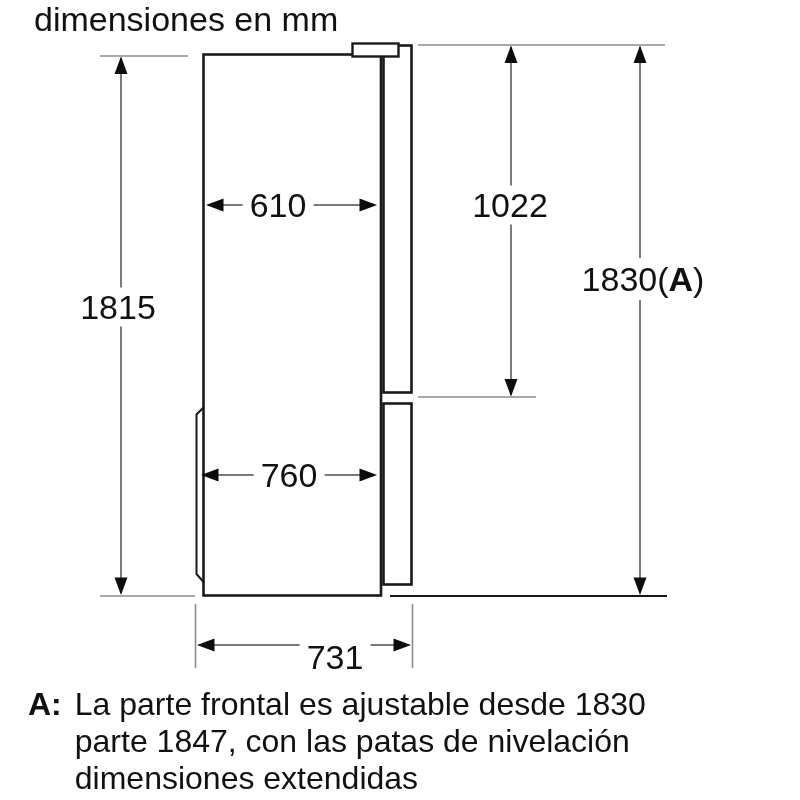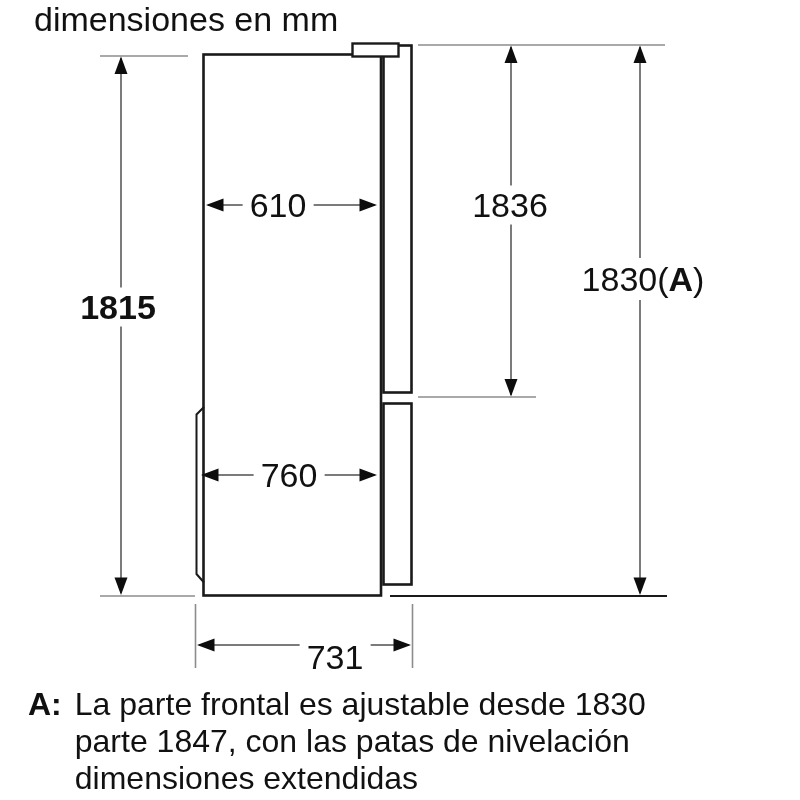--- a/index.html
+++ b/index.html
@@ -141,23 +141,23 @@
       <polygon points="201,475 218.5,468.5 218.5,481.5"></polygon>
       <polygon points="377,475 359.5,468.5 359.5,481.5"></polygon>
 
       <polygon points="197,645 214.5,638.5 214.5,651.5"></polygon>
       <polygon points="411,645 393.5,638.5 393.5,651.5"></polygon>
     </g>
   </svg>
 
   <div class="dim-label" style="left:278px; top:205px;">610</div>
 
-  <div class="dim-label" style="left:510px; top:205px;">1836</div>
+  <div class="dim-label" style="left:510px; top:205px;">1022</div>
 
-  <div class="dim-label" style="left:118px; top:307px;font-weight:bold;">1815</div>
+  <div class="dim-label" style="left:118px; top:307px;">1815</div>
 
   <div class="dim-label-stack" style="left:643px; top:279px;">
     <span>1830</span>
     <span><span>(</span><span class="ref-letter">A</span><span>)</span></span>
   </div>
 
   <div class="dim-label" style="left:289px; top:475px;">760</div>
 
   <div class="dim-label" style="left:304px; top:657px;margin-left:31px;">731</div>
 

